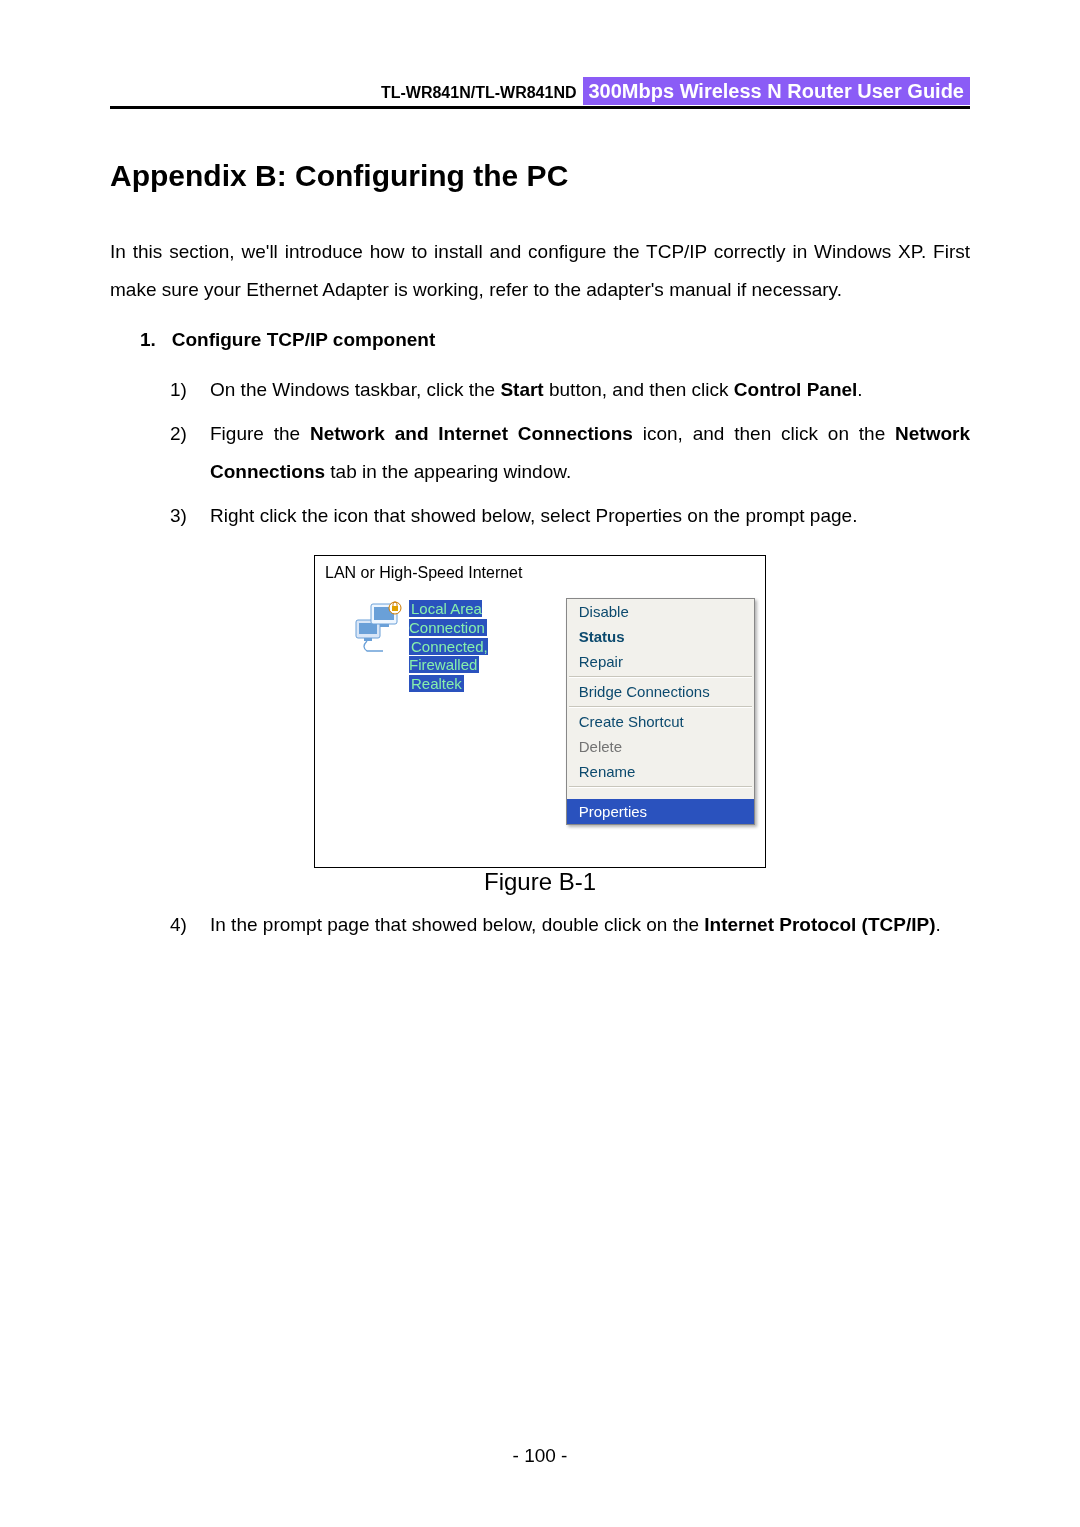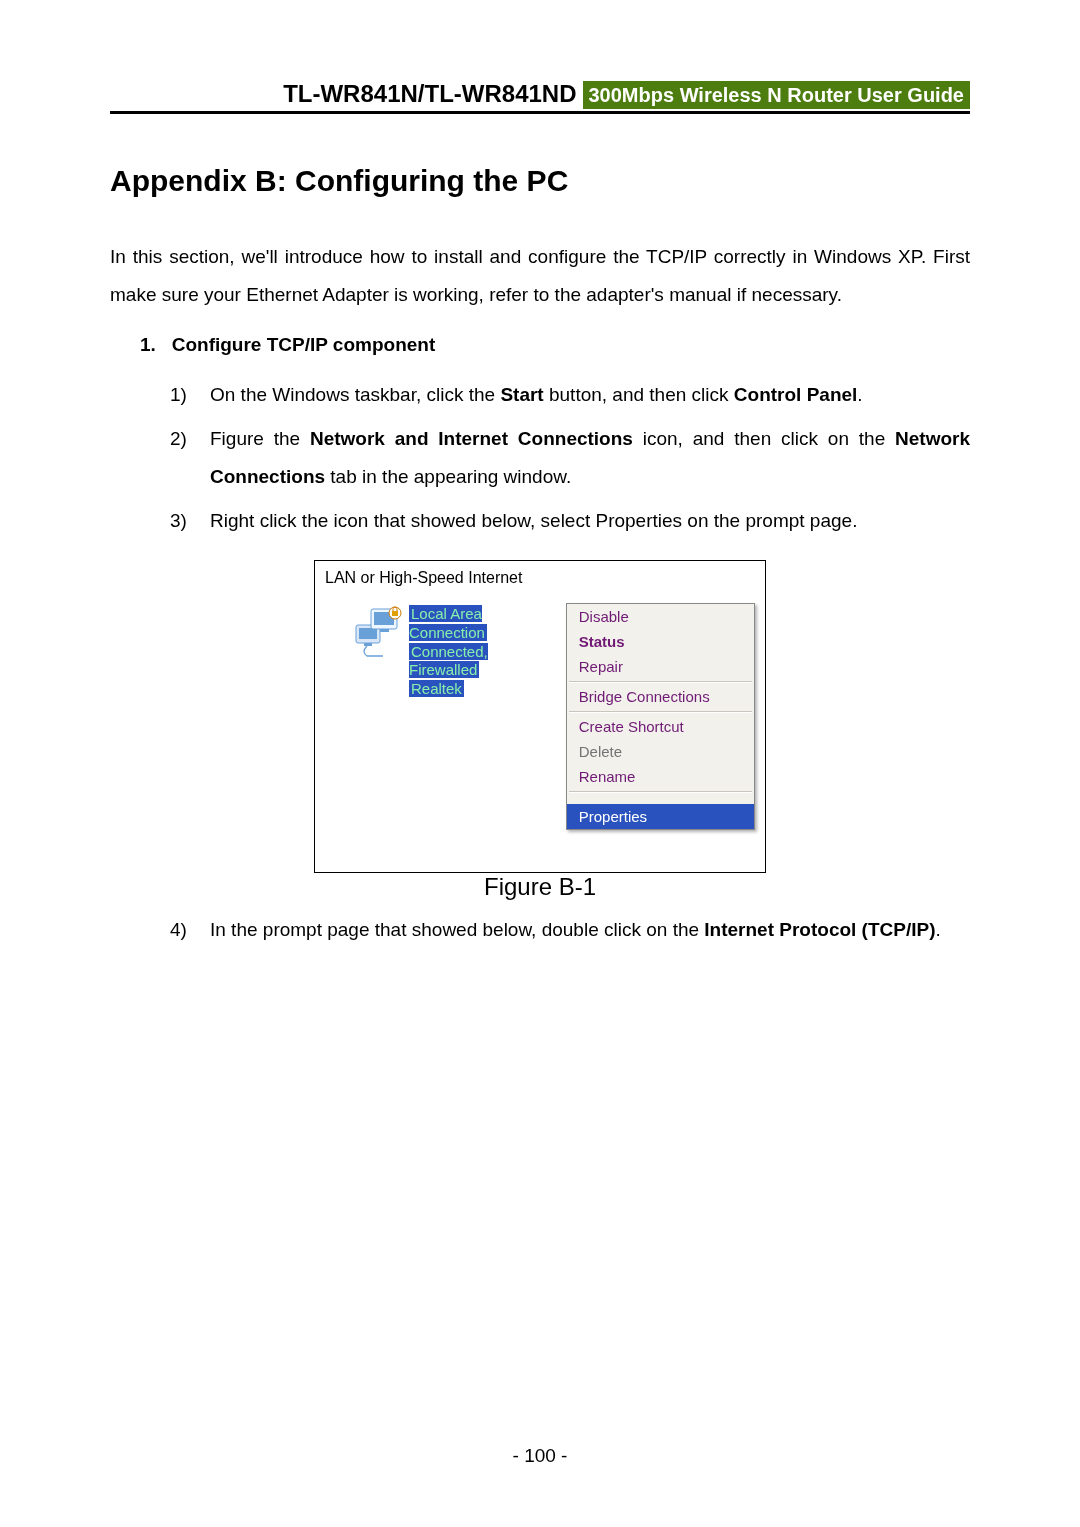--- a/index.html
+++ b/index.html
@@ -20,25 +20,25 @@
   .header-bar {
     border-bottom: 3px solid #000;
     text-align: right;
     padding-bottom: 3px;
   }
   .header-inline {
     display: inline-block;
   }
   .header-model {
     font-weight: bold;
-    font-size: 24px;
+    font-size: 16px;
     padding-right: 6px;
   }
   .header-guide {
-    background: #4d7c0f;
+    background: #8b5cf6;
     color: #fff;
     font-weight: bold;
     font-size: 20px;
     padding: 3px 6px;
   }
   h1.title {
     font-size: 30px;
     margin-top: 50px;
     margin-bottom: 40px;
   }
@@ -121,21 +121,21 @@
     border: 1px solid #888;
     background: #f2f1ec;
     width: 190px;
     box-shadow: 2px 2px 3px rgba(0,0,0,0.3);
     font-size: 15px;
     position: relative;
     top: -2px;
   }
   .xp-menu .item {
     padding: 4px 12px;
-    color: #701a75;
+    color: #0c4a6e;
   }
   .xp-menu .item.bold { font-weight: bold; }
   .xp-menu .item.disabled { color: #737373; }
   .xp-menu .sep {
     height: 1px;
     background: #c8c6bc;
     margin: 2px 2px;
     box-shadow: 0 1px 0 #fff;
   }
   .xp-menu .item.selected {

